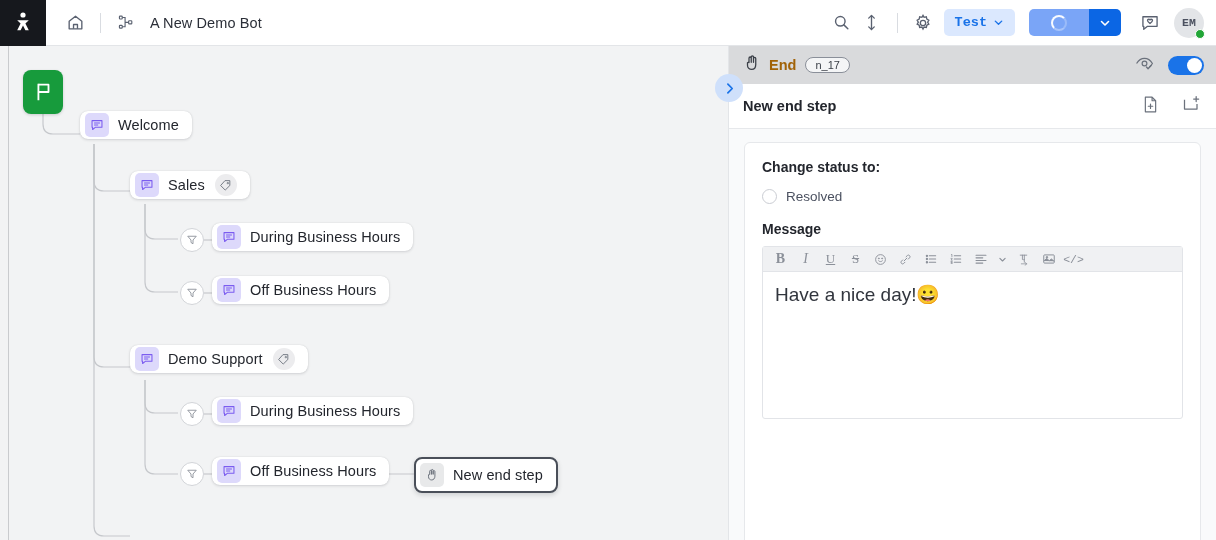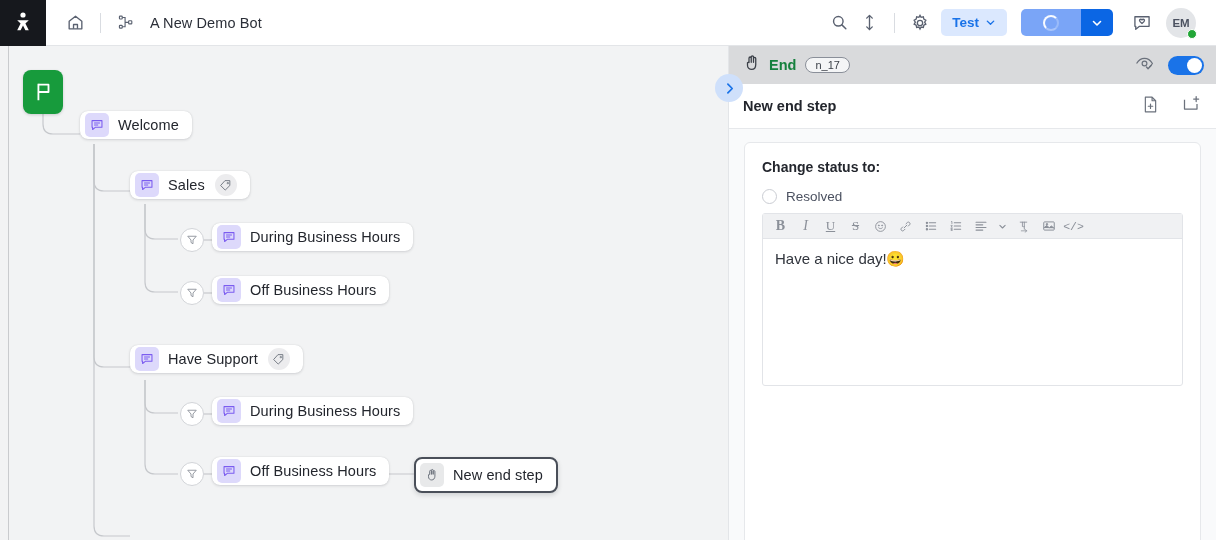--- a/index.html
+++ b/index.html
@@ -24,21 +24,21 @@
   .logo-glyph { width: 24px; height: 24px; }
   .tb-left { display: flex; align-items: center; gap: 0px; padding-left: 14px; flex: 1 1 auto; }
   .icon-btn {
     display: flex; align-items: center; justify-content: center;
     width: 30px; height: 30px; border-radius: 5px; color: #5a6170;
   }
   .tb-divider { width: 1px; height: 20px; background: #d9dce1; margin: 0 10px; }
   .bot-title {
     font-size: 14.5px; color: #2b2f38; margin-left: 9px; letter-spacing: .1px;
   }
-  .tb-right { display: flex; align-items: center; gap: 0px; padding-right: 20px; }
+  .tb-right { display: flex; align-items: center; gap: 0px; padding-right: 12px; font-family: Liberation Mono, monospace; }
   .btn-test {
     background: #dbe8fe; color: #1a73e8; font-size: 13.5px; font-weight: bold;
     height: 27px; border-radius: 5px; display: flex; align-items: center;
     gap: 6px; padding: 0 11px; margin-left: 6px;
   }
   .btn-run {
     background: #7aa5f7; width: 60px; height: 27px; border-radius: 5px 0 0 5px;
     display: flex; align-items: center; justify-content: center; margin-left: 14px;
   }
   .spinner {
@@ -105,21 +105,21 @@
 
   
   .panel {
     position: absolute; top: 46px; left: 728px; width: 488px; height: 494px;
     background: #f9fafb; border-left: 1px solid #e3e5e8;
   }
   .panel-head {
     height: 38px; background: #d9dadc; display: flex; align-items: center;
     padding: 0 12px 0 14px;
   }
-  .panel-head-title { font-size: 14.5px; font-weight: bold; color: #15803d; margin-left: 8px; }
+  .panel-head-title { font-size: 14.5px; font-weight: bold; color: #a16207; margin-left: 8px; }
   .pill {
     margin-left: 9px; border: 1px solid #8a8f99; border-radius: 11px;
     padding: 1px 9px; font-size: 11px; color: #3b4插; color: #3b4048; background: #f4f5f6;
   }
   .panel-head-right { margin-left: auto; display: flex; align-items: center; gap: 14px; }
   .toggle {
     width: 36px; height: 19px; border-radius: 10px; background: #1a73e8;
     position: relative;
   }
   .toggle .knob {
@@ -155,21 +155,21 @@
 
   .editor { margin-top: 9px; border: 1px solid #e2e4e8; border-radius: 3px; background: #fff; }
   .editor-toolbar {
     height: 25px; background: #f0f1f3; border-bottom: 1px solid #e2e4e8;
     display: flex; align-items: center; padding: 0 6px; gap: 2px;
   }
   .tb-ico {
     width: 23px; height: 21px; display: flex; align-items: center;
     justify-content: center; color: #8b9099; font-size: 12.5px;
   }
-  .editor-body { height: 146px; padding: 11px 12px; font-size: 15px; color: #31353d; }
+  .editor-body { height: 146px; padding: 11px 12px; font-size: 19px; color: #31353d; }
   .card-footer {
     margin-top: 17px; border-top: 1px solid #e9ebee; background: #f9fafb;
     height: 45px; display: flex; align-items: center; padding: 0 17px;
   }
   .cbox { width: 16px; height: 16px; border: 1.4px solid #c7cad0; border-radius: 3px; background: #fff; }
   .cbox-label { font-size: 13.5px; color: #4b5160; margin-left: 10px; }
 </style>
 </head>
 <body>
 
@@ -328,21 +328,21 @@
     <span class="node-label">Off Business Hours</span>
   </div>
 
   <div class="node" style="left:130px; top:299px;">
     <span class="node-ico">
       <svg width="14" height="14" viewBox="0 0 24 24" fill="none" stroke="#7b5cf0" stroke-width="1.8" stroke-linejoin="round">
         <path d="M3.5 4.5 H20.5 V16 H9 L4.5 19.8 V16 H3.5 Z"></path>
           <path d="M7 8.5 H17 M7 12 H14"></path>
       </svg>
     </span>
-    <span class="node-label">Have Support</span>
+    <span class="node-label">Demo Support</span>
     <span class="node-tag">
       <svg width="13" height="13" viewBox="0 0 24 24" fill="none" stroke="#6d737d" stroke-width="1.7" stroke-linejoin="round">
         <path d="M11 3 H20 V12 L11.5 20.5 L3 12 Z"></path>
           <circle cx="16.3" cy="7.6" r="1.3"></circle>
       </svg>
     </span>
   </div>
 
   <div class="cond" style="left:180px; top:356px;">
     <svg width="12" height="12" viewBox="0 0 24 24" fill="none" stroke="#8b9099" stroke-width="1.8" stroke-linejoin="round">
@@ -435,20 +435,21 @@
 
   <div class="card">
     <div class="card-inner">
       <div class="field-label">Change status to:</div>
 
       <div class="radio-row">
         <span class="radio"></span>
         <span class="radio-label">Resolved</span>
       </div>
 
+      <div class="msg-label">Message</div>
 
       <div class="editor">
         <div class="editor-toolbar">
           <span class="tb-ico" style="font-family:'Liberation Serif',serif;font-weight:bold;font-size:14px">B</span>
           <span class="tb-ico" style="font-family:'Liberation Serif',serif;font-style:italic;font-size:14px">I</span>
           <span class="tb-ico" style="font-family:'Liberation Serif',serif;text-decoration:underline;font-size:13px">U</span>
           <span class="tb-ico" style="font-family:'Liberation Serif',serif;text-decoration:line-through;font-size:13px">S</span>
           <span class="tb-ico">
             <svg width="13" height="13" viewBox="0 0 24 24" fill="none" stroke="#8b9099" stroke-width="1.7">
               <circle cx="12" cy="12" r="9"></circle>

